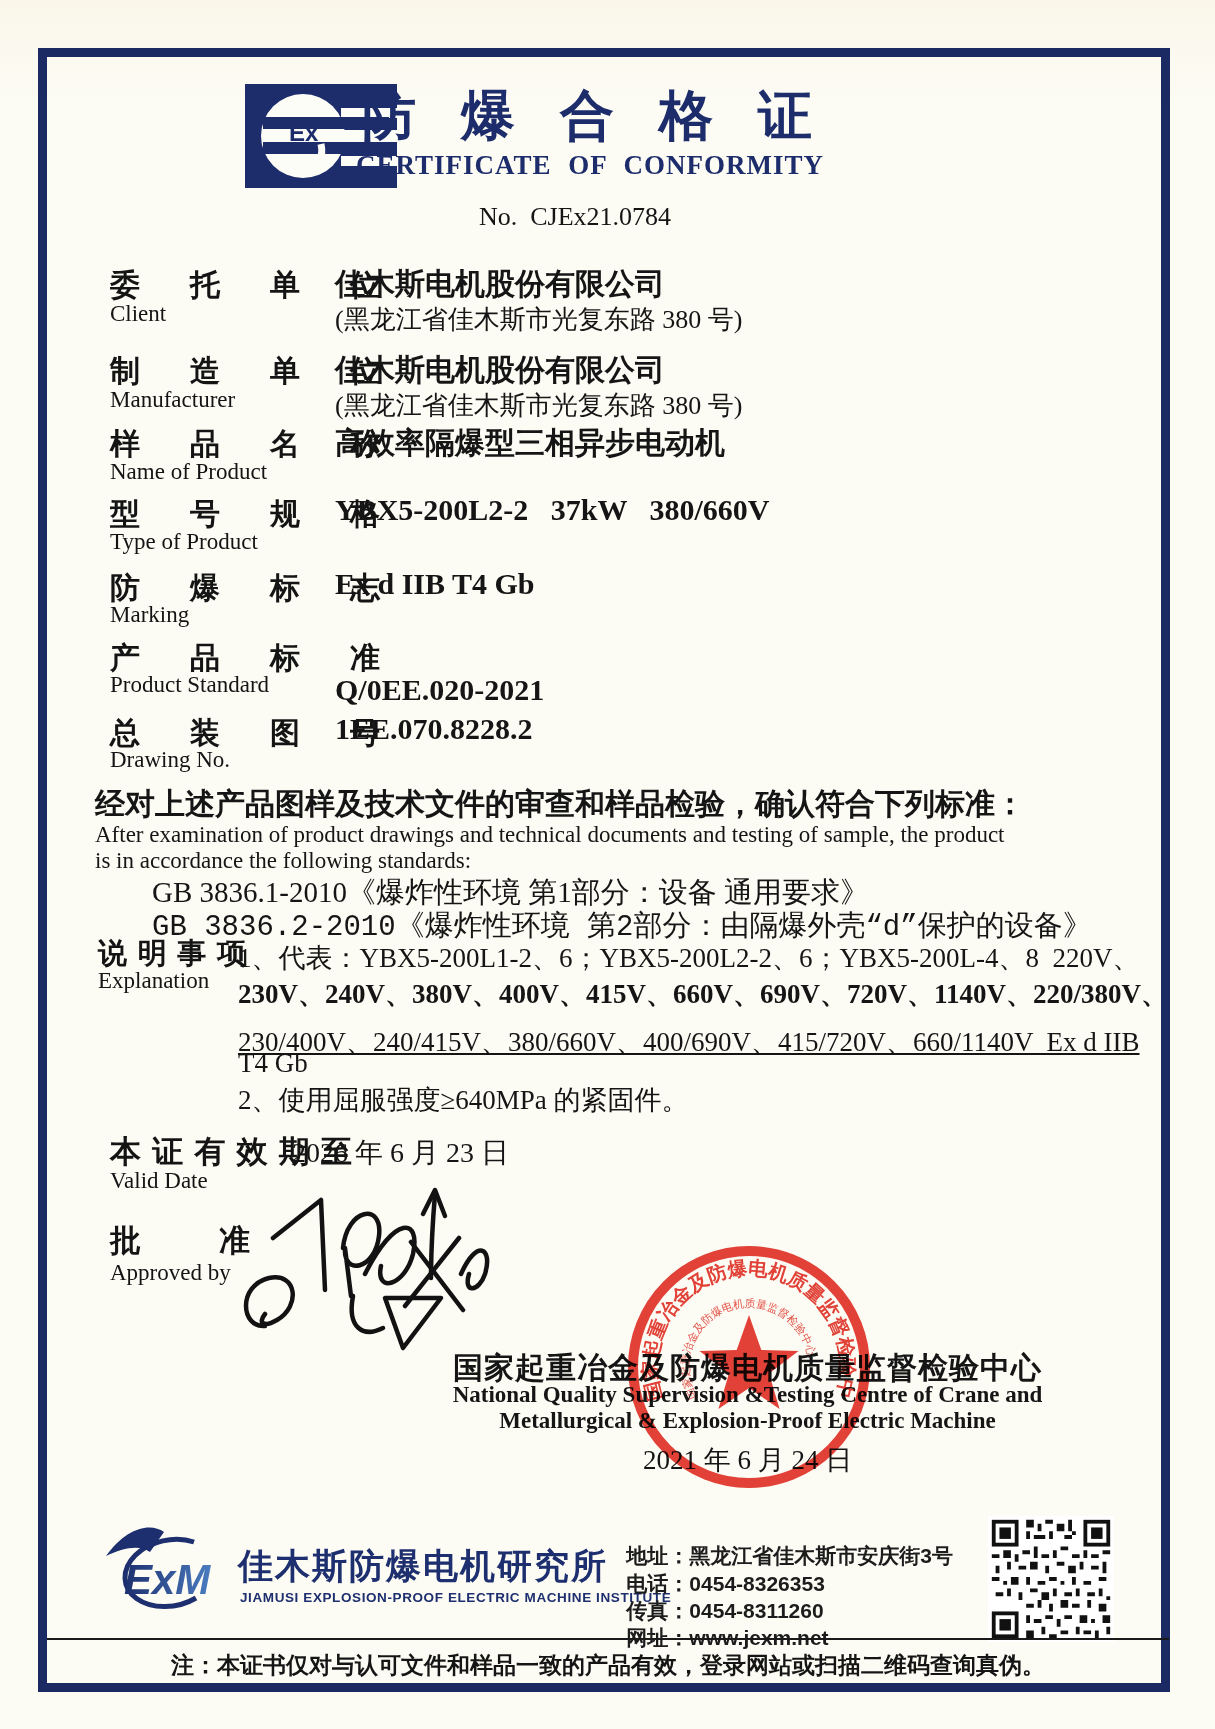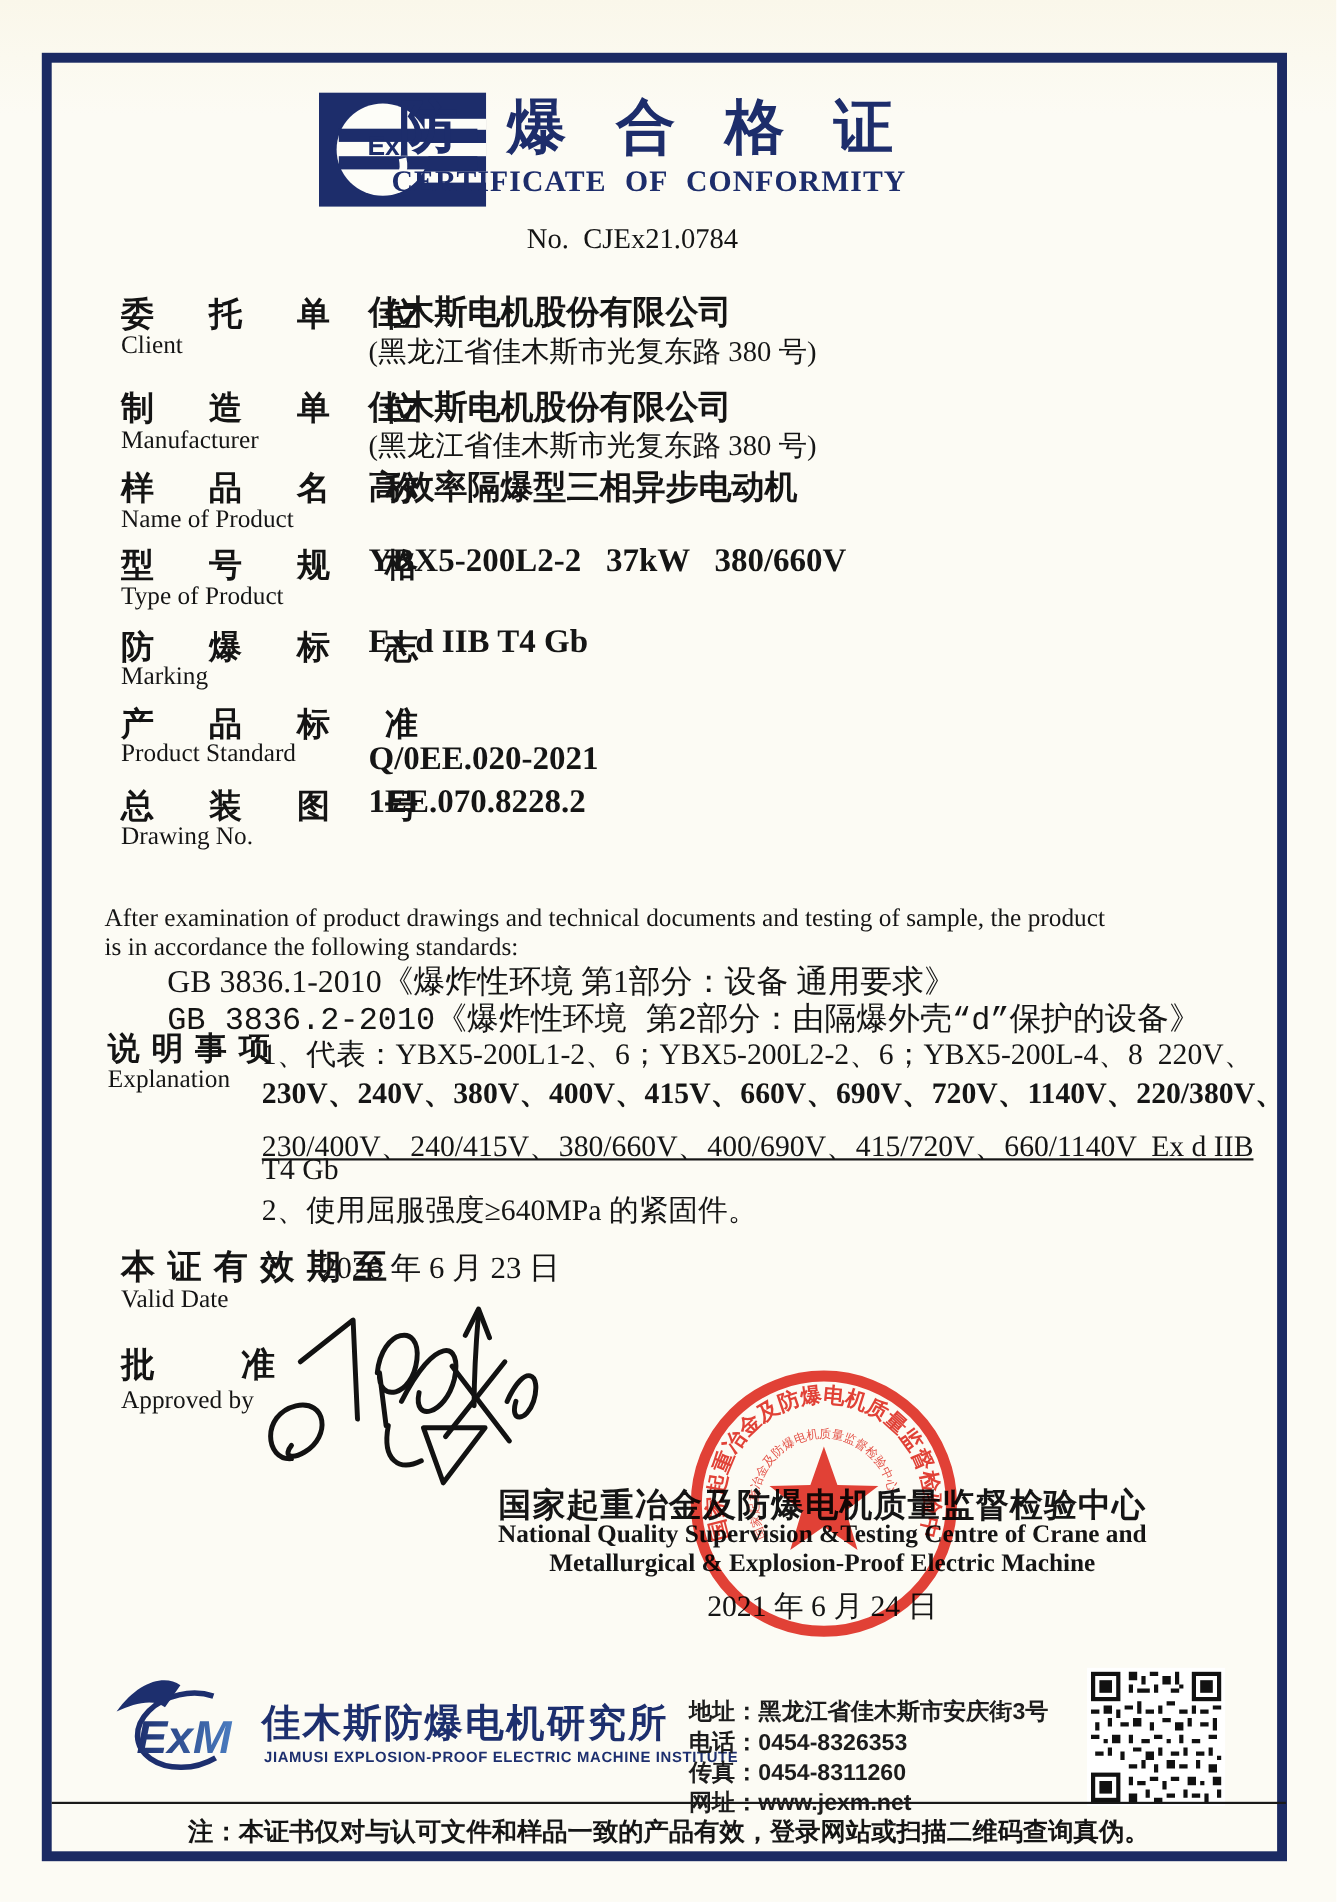--- a/index.html
+++ b/index.html
@@ -26,21 +26,21 @@
   .note{font-family:"Liberation Sans",sans-serif;font-weight:bold;font-size:23px;text-align:center;}
   .stamp-wrap{mix-blend-mode:multiply;opacity:.93;}
 </style>
 </head>
 <body>
 
 <div class="page">
 
   <div class="abs border-frame" style="left:38px;top:48px;width:1132px;height:1644px;"></div>
 
-  <div class="abs" style="left:245px;top:84px;width:152px;height:104px;margin-left:45px;">
+  <div class="abs" style="left:245px;top:84px;width:152px;height:104px;">
     <svg width="152" height="104" viewBox="0 0 152 104">
       <rect x="0" y="0" width="152" height="104" fill="#1d2d6b"></rect>
       <circle cx="58" cy="52" r="42" fill="#fdfdf8"></circle>
       <rect x="96" y="24" width="56" height="10" fill="#fdfdf8"></rect>
       <rect x="96" y="46" width="56" height="12" fill="#fdfdf8"></rect>
       <rect x="96" y="72" width="56" height="10" fill="#fdfdf8"></rect>
       <rect x="18" y="33" width="126" height="12" fill="#1d2d6b"></rect>
       <rect x="18" y="58" width="126" height="12" fill="#1d2d6b"></rect>
       <text x="44" y="57" font-family="Liberation Sans, sans-serif" font-size="24" font-weight="bold" fill="#1d2d6b">Ex</text>
       <path d="M76 60 q4 18 -12 20 h-20 v-6" stroke="#fdfdf8" stroke-width="7" fill="none"></path>
@@ -82,20 +82,21 @@
     <div class="abs jlabel" style="left:110px;top:638px;width:270px;">产 品 标 准</div>
     <div class="abs enlabel" style="left:110px;top:672px;">Product Standard</div>
     <div class="abs val" style="left:335px;top:637px;margin-top:36px;">Q/0EE.020-2021</div>
   </div>
   <div>
     <div class="abs jlabel" style="left:110px;top:713px;width:270px;">总 装 图 号</div>
     <div class="abs enlabel" style="left:110px;top:747px;">Drawing No.</div>
     <div class="abs val" style="left:335px;top:712px;">1EE.070.8228.2</div>
   </div>
 
+  <div class="abs std-intro" style="left:95px;top:784px;width:1030px;">经对上述产品图样及技术文件的审查和样品检验，确认符合下列标准：</div>
   <div class="abs std-en" style="left:95px;top:822px;width:1030px;">After examination of product drawings and technical documents and testing of sample, the product</div>
   <div class="abs std-en" style="left:95px;top:848px;width:1030px;">is in accordance the following standards:</div>
   <div class="abs std-item" style="left:152px;top:873px;">GB 3836.1-2010《爆炸性环境 第1部分：设备 通用要求》</div>
   <div class="abs std-item" style="left:152px;top:906px;font-family:Liberation Mono, monospace;">GB 3836.2-2010《爆炸性环境 第2部分：由隔爆外壳“d”保护的设备》</div>
 
   <div class="abs jlabel" style="left:98px;top:934px;width:148px;font-size:29px;">说明事项</div>
   <div class="abs enlabel" style="left:98px;top:968px;">Explanation</div>
   <div class="abs expl-line" style="left:238px;top:940px;text-align:right;">1、代表：YBX5-200L1-2、6；YBX5-200L2-2、6；YBX5-200L-4、8  220V、</div>
   <div class="abs expl-line" style="left:238px;top:976px;font-weight:bold;">230V、240V、380V、400V、415V、660V、690V、720V、1140V、220/380V、</div>
   <div class="abs expl-line" style="left:238px;top:1024px;text-decoration:underline;">230/400V、240/415V、380/660V、400/690V、415/720V、660/1140V  Ex d IIB</div>

